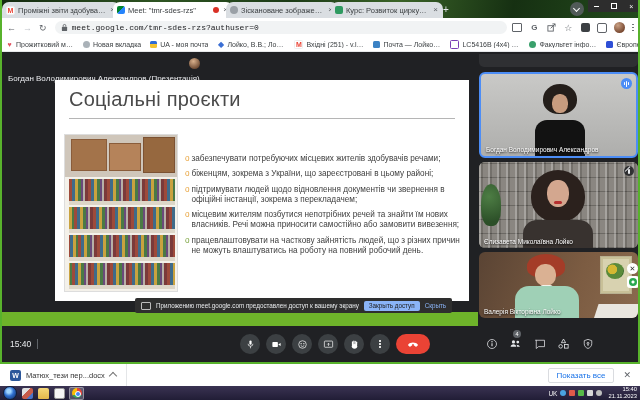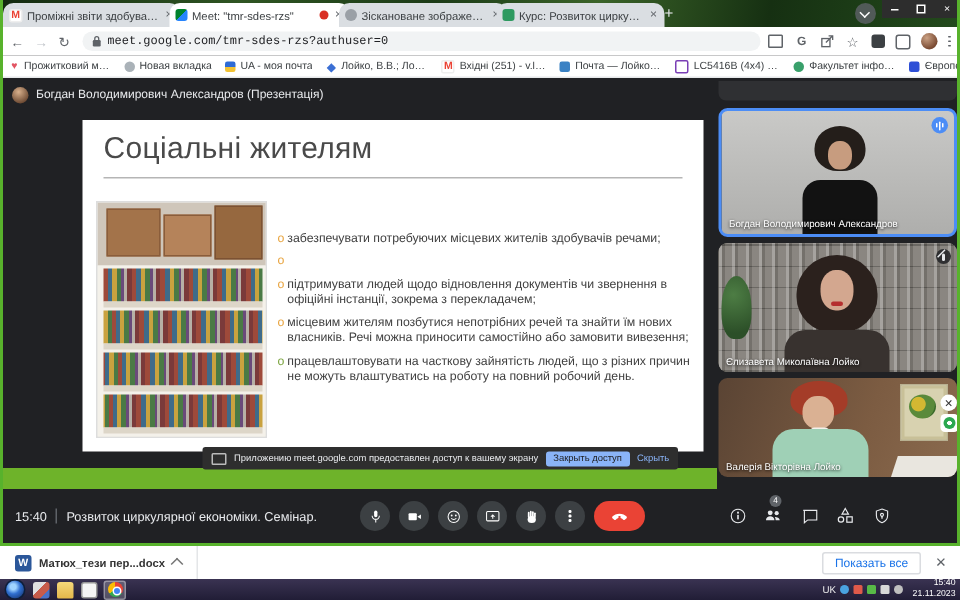--- a/index.html
+++ b/index.html
@@ -59,21 +59,21 @@
   .bmi.ua{background:linear-gradient(#2e6bd6 50%,#f2c233 50%);}
   .bmi.diamond{color:#3b6fd4;background:none;font-size:8px;}
   .bmi.gm{color:#ea4335;background:#fff;border:1px solid #eee;font-weight:bold;}
   .bmi.mail{background:#3b82c4;}
   .bmi.lc{background:#fff;border:1.5px solid #7a3fb5;}
   .bmi.fac{background:#39a06b;border-radius:50%;}
   .bmi.eu{background:#2e4fd6;}
 
   
   .content{position:absolute;left:0;top:53px;width:640px;height:309px;background:#202124;}
-  .presenter{position:absolute;left:8px;top:5px;display:flex;align-items:flex-start;gap:5px;}
+  .presenter{position:absolute;left:8px;top:5px;display:flex;align-items:flex-end;gap:5px;flex-direction:column;}
   .presenter .pav{width:11px;height:11px;border-radius:50%;background:radial-gradient(circle at 40% 30%,#d8b08c,#6d4a33 75%);}
   .presenter .ptxt{font-size:8px;color:#e8eaed;}
 
   
   .slide{position:absolute;left:55px;top:27px;width:414px;height:221px;background:#fff;overflow:hidden;}
   .slide-title{position:absolute;left:14px;top:8px;font-size:20px;color:#4a4a4a;letter-spacing:.2px;}
   .slide-hr{position:absolute;left:14px;top:38px;width:386px;height:1px;background:#b5b5b5;}
   .slide-img{position:absolute;left:9px;top:54px;width:114px;height:158px;background:#efece6;overflow:hidden;border:1px solid #ddd;box-sizing:border-box;}
   .boxes{position:absolute;left:0;top:0;width:114px;height:42px;background:#cfc6ba;}
   .box1{position:absolute;left:6px;top:4px;width:34px;height:30px;background:#a3734a;border:1px solid #8a5d3b;}
@@ -158,21 +158,21 @@
   
   .shareborder{position:absolute;left:0;top:0;width:640px;height:362px;box-sizing:border-box;
     border-left:2px solid #58b22c;border-right:2px solid #58b22c;z-index:30;pointer-events:none;}
 
   
   .dlbar{position:absolute;left:0;bottom:14px;width:640px;height:24px;background:#fff;border-top:2px solid #58b22c;
     display:flex;align-items:center;box-sizing:border-box;}
   .dlchip{display:flex;align-items:center;gap:5px;height:100%;padding:0 10px;border-right:1px solid #e4e6e8;}
   .wicon{width:11px;height:11px;border-radius:2px;background:#2b579a;color:#fff;font-size:7px;font-weight:bold;
     display:flex;align-items:center;justify-content:center;}
-  .dlname{font-size:7.5px;color:#333;font-weight:bold;}
+  .dlname{font-size:7.5px;color:#333;}
   .chevup{width:5px;height:5px;border-left:1.4px solid #757575;border-top:1.4px solid #757575;transform:rotate(45deg);margin-top:2px;}
   .showall{margin-left:auto;font-size:8px;color:#1a73e8;border:1px solid #dadce0;border-radius:2px;padding:2px 8px;}
   .dlclose{font-size:9px;color:#5f6368;padding:0 9px;}
 
   
   .taskbar{position:absolute;left:0;bottom:0;width:640px;height:14px;
     background:linear-gradient(#3a3352,#211d36);display:flex;align-items:center;}
   .orb{width:12px;height:12px;border-radius:50%;margin-left:3px;
     background:radial-gradient(circle at 40% 35%,#9fd4ff 0 18%,#2f6fd0 45%,#16336e 90%);border:1px solid #0d1e3a;}
   .tbi{width:11px;height:11px;margin-left:5px;border-radius:2px;}
@@ -315,21 +315,21 @@
   </div>
 
   <div class="content">
 
     <div class="presenter">
       <span class="pav"></span>
       <span class="ptxt">Богдан Володимирович Александров (Презентація)</span>
     </div>
 
     <div class="slide">
-      <div class="slide-title">Соціальні жителям</div>
+      <div class="slide-title">Соціальні проєкти</div>
       <div class="slide-hr"></div>
       <div class="slide-img">
         <div class="boxes">
             <div class="box1"></div>
             <div class="box2"></div>
             <div class="box3"></div>
           </div>
         <div class="shelves">
           <div class="shelfrow" style="top:2px;"></div>
           <div class="shelfrow" style="top:30px;background-position:5px 0;"></div>
@@ -337,20 +337,21 @@
           <div class="shelfrow" style="top:86px;background-position:3px 0;"></div>
         </div>
       </div>
       <div class="slide-bullets">
         <div class="bullet">
             <span class="bmark">o</span>
             <span>забезпечувати потребуючих місцевих жителів здобувачів речами;</span>
           </div>
         <div class="bullet">
             <span class="bmark">o</span>
+            <span>біженцям, зокрема з України, що зареєстровані в цьому районі;</span>
           </div>
         <div class="bullet">
             <span class="bmark">o</span>
             <span>підтримувати людей щодо відновлення документів чи звернення в офіційні інстанції, зокрема з перекладачем;</span>
           </div>
         <div class="bullet">
             <span class="bmark">o</span>
             <span>місцевим жителям позбутися непотрібних речей та знайти їм нових власників. Речі можна приносити самостійно або замовити вивезення;</span>
           </div>
         <div class="bullet green">
@@ -366,21 +367,20 @@
       <span class="stopbtn">Закрыть доступ</span>
       <span class="hidebtn">Скрыть</span>
     </div>
 
     <div class="greenband"></div>
 
     <div class="meet-bottom">
       <div class="mb-left">
         <span class="mb-time">15:40</span>
         <span class="mb-sep"></span>
-        <span class="mb-title">Розвиток циркулярної економіки. Семінар.</span>
       </div>
       <div class="controls">
         <div class="cbtn">
           <svg width="11" height="11" viewBox="0 0 16 16">
             <rect x="6.4" y="2" width="3.2" height="6.5" rx="1.6" fill="#fff"></rect>
             <path d="M4.5 7a3.5 3.5 0 0 0 7 0" stroke="#fff" fill="none"></path>
             <line x1="8" y1="10.5" x2="8" y2="13.5" stroke="#fff"></line>
           </svg>
         </div>
         <div class="cbtn">

